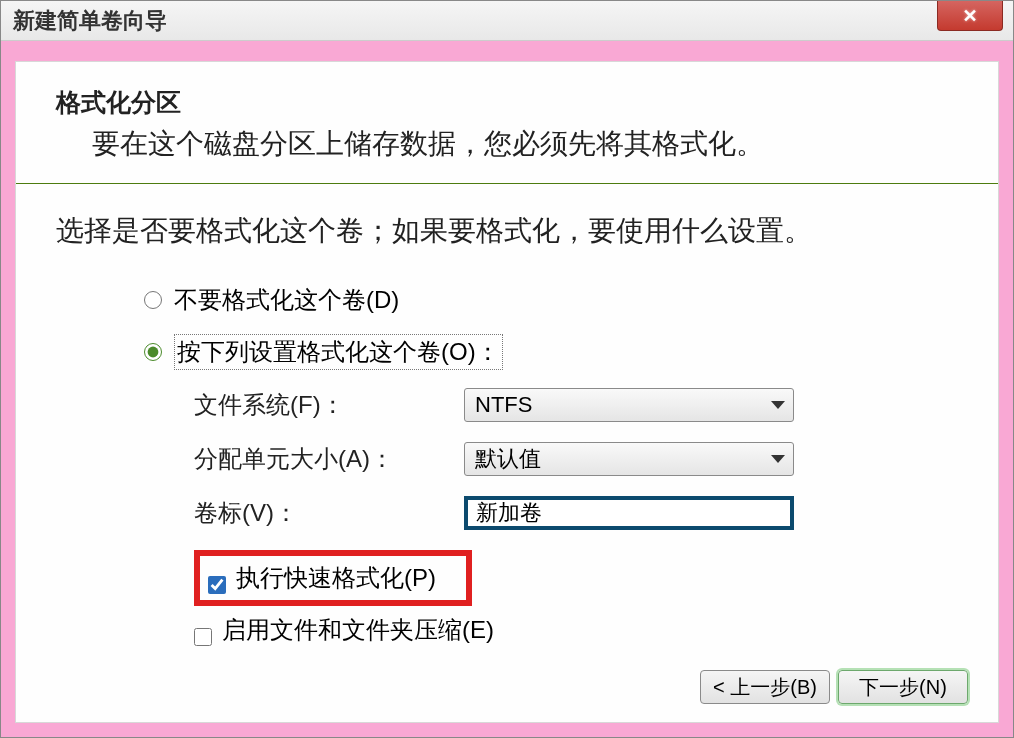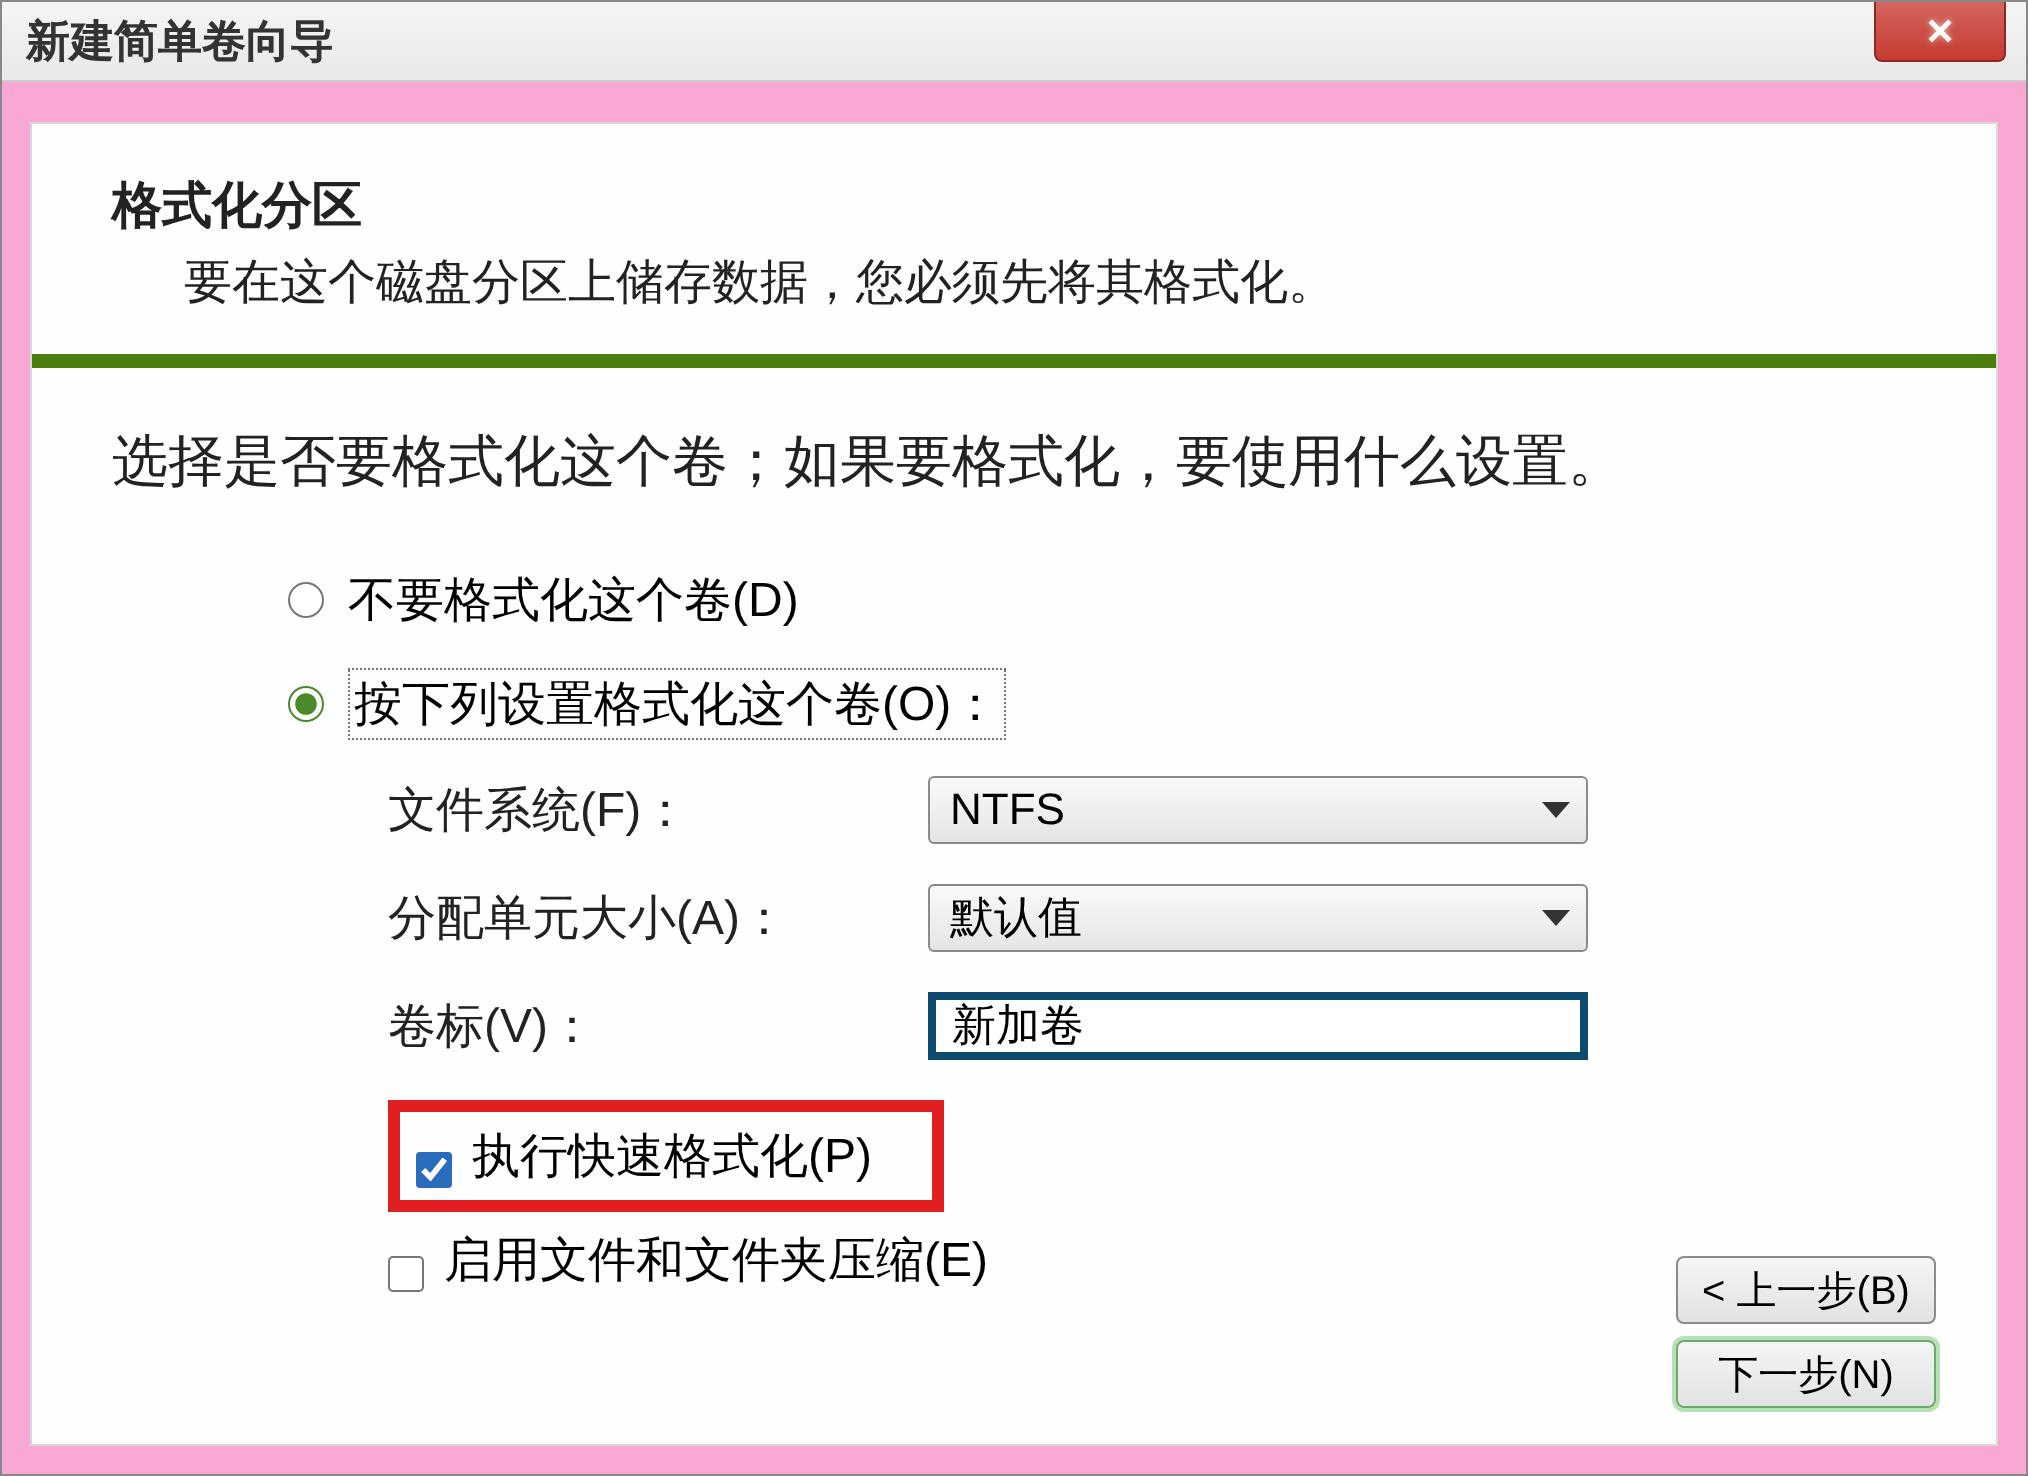--- a/index.html
+++ b/index.html
@@ -56,30 +56,30 @@
       position: absolute;
       left: 14px;
       right: 14px;
       top: 60px;
       bottom: 14px;
       background: #fefefe;
       border: 1px solid #d8d8d8;
     }
     .header-section {
       padding: 24px 40px 20px 40px;
-      border-bottom: 7px solid #4d7c0f;
+      border-bottom: 1px solid #4d7c0f;
     }
     .header-title {
       font-size: 25px;
       font-weight: bold;
       color: #222;
       margin-bottom: 6px;
     }
     .header-subtitle {
-      font-size: 24px;
+      font-size: 28px;
       color: #222;
       padding-left: 36px;
     }
     .body-section {
       padding: 28px 40px;
     }
     .instruction {
       font-size: 28px;
       color: #222;
       margin-bottom: 34px;
@@ -169,21 +169,20 @@
       display: inline-flex;
       align-items: center;
       margin-bottom: 4px;
     }
     .footer {
       position: absolute;
       bottom: 18px;
       right: 30px;
       display: flex;
       gap: 8px;
-      flex-direction: column;
     }
     .nav-btn {
       min-width: 130px;
       height: 34px;
       background: linear-gradient(to bottom, #f5f5f5, #e2e2e2);
       border: 1px solid #8a8a8a;
       border-radius: 4px;
       font-size: 20px;
       font-family: inherit;
       cursor: pointer;

